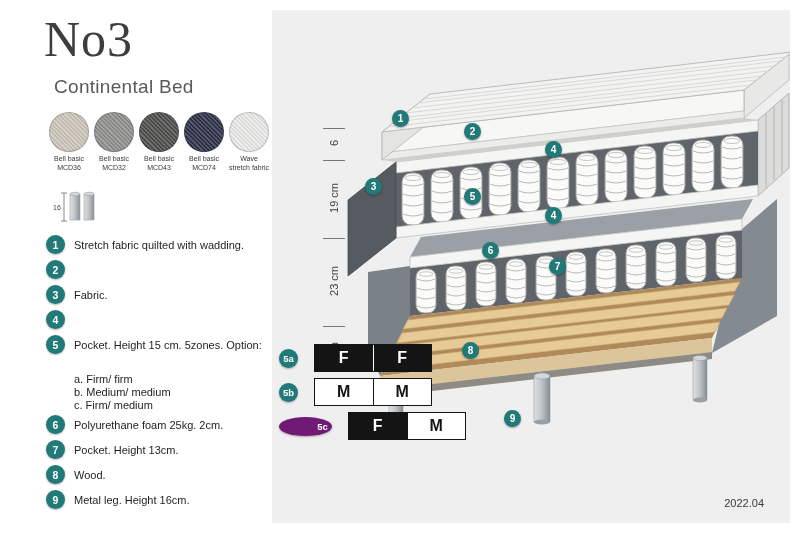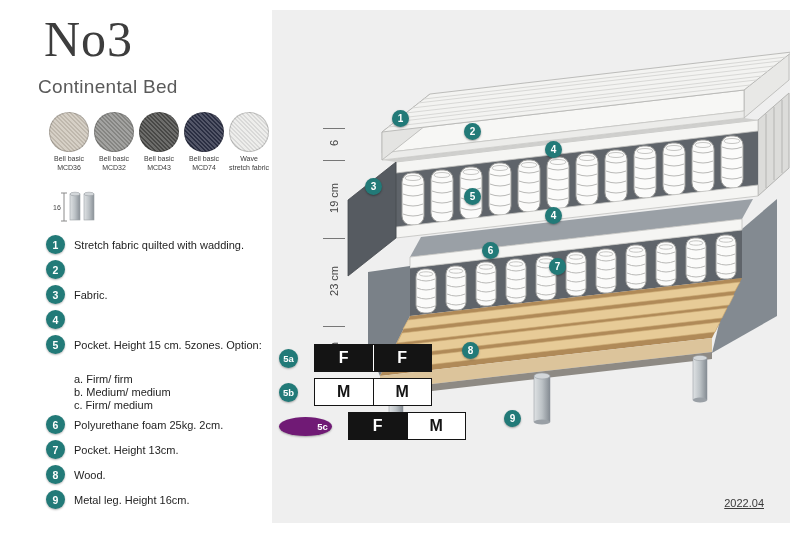--- a/index.html
+++ b/index.html
@@ -1,20 +1,20 @@
 <!DOCTYPE html>
 <html><head>
 <meta charset="utf-8">
 <style>
   html,body{margin:0;padding:0;background:#fff;}
   .page{position:relative;width:800px;height:533px;background:#ffffff;font-family:"Liberation Sans",sans-serif;overflow:hidden;}
 
   
   .title{position:absolute;left:44px;top:10px;font-family:Liberation Serif, serif;font-size:50px;color:#3d3d3d;letter-spacing:1px;}
-  .subtitle{position:absolute;left:38px;top:76px;font-size:19px;color:#5a5a5a;letter-spacing:.3px;}
+  .subtitle{position:absolute;left:54px;top:76px;font-size:19px;color:#5a5a5a;letter-spacing:.3px;}
   .swatches{position:absolute;left:48px;top:112px;display:flex;gap:3px;}
   .swatch{width:42px;text-align:center;}
   .swatch-circle{width:38px;height:38px;border-radius:50%;margin:0 auto 3px;border:1px solid rgba(0,0,0,.18);
      background-image:repeating-linear-gradient(45deg,rgba(255,255,255,.18) 0 1.5px,rgba(0,0,0,.07) 1.5px 3px);}
   .swatch-label{font-size:7px;line-height:8.5px;color:#3a3a3a;}
   .leg-thumb{position:absolute;left:52px;top:186px;}
   .legend{position:absolute;left:46px;top:232px;width:226px;}
   .legend-row{display:flex;align-items:center;height:25px;gap:9px;}
   .badge{width:19px;height:19px;border-radius:50%;color:#fff;font-size:10.5px;font-weight:bold;
      display:flex;align-items:center;justify-content:center;box-shadow:0 1px 2px rgba(0,0,0,.3);flex:0 0 auto;}
@@ -30,21 +30,21 @@
   .dbadge{position:absolute;width:17px;height:17px;border-radius:50%;color:#fff;font-size:10px;font-weight:bold;
      display:flex;align-items:center;justify-content:center;box-shadow:0 1px 2px rgba(0,0,0,.35);}
   .opt-row{position:absolute;left:7px;display:flex;align-items:center;gap:16px;height:28px;}
   .opt-badge{width:19px;height:19px;border-radius:50%;color:#fff;font-size:9.5px;font-weight:bold;
      display:flex;align-items:center;justify-content:center;box-shadow:0 1px 2px rgba(0,0,0,.3);flex:0 0 auto;}
   .opt-box{width:118px;height:28px;display:flex;border:1.5px solid #141414;box-sizing:border-box;background:#fff;}
   .opt-cell{flex:1;display:flex;align-items:center;justify-content:center;font-size:16px;font-weight:bold;color:#141414;background:#fff;}
   .opt-cell.filled{background:#141414;color:#fff;}
   .opt-cell + .opt-cell{border-left:1.5px solid #141414;}
   .opt-cell.filled + .opt-cell.filled{border-left-color:#fff;}
-  .version{position:absolute;right:26px;bottom:14px;font-size:11px;color:#3a3a3a;text-decoration:underline;}
+  .version{position:absolute;right:26px;bottom:14px;font-size:11px;color:#3a3a3a;}
 </style>
 </head>
 <body>
 
 <div class="page">
 
   <div class="title">No3</div>
   <div class="subtitle">Continental Bed</div>
 
   <div class="swatches">

